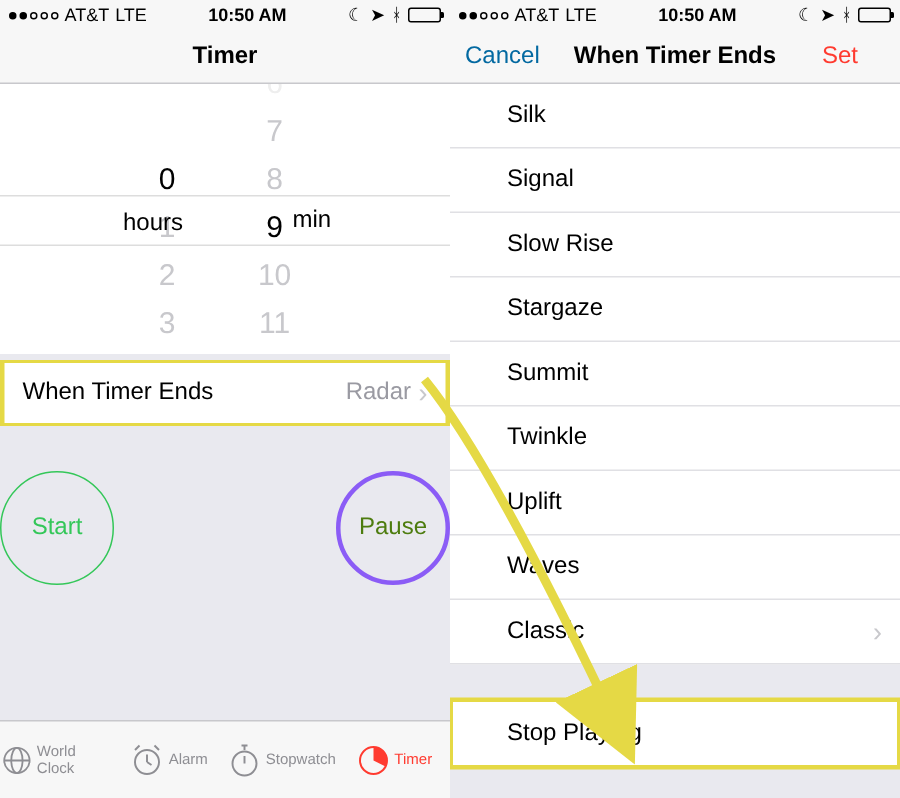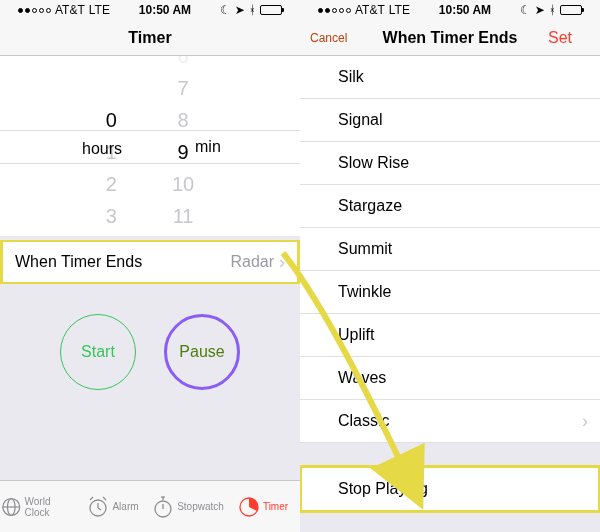--- a/index.html
+++ b/index.html
@@ -1,42 +1,42 @@
 <!DOCTYPE html>
 <html><head>
 <meta charset="utf-8">
 <style>
 *{margin:0;padding:0;box-sizing:border-box;font-family:-apple-system,Helvetica,Arial,sans-serif;-webkit-font-smoothing:antialiased}
 body{width:600px;height:532px;display:flex;background:#fff}
 .screen{width:300px;height:532px;position:relative;overflow:hidden;background:#fff}
 .screen-left{background:#e9e9ef}
-.status-bar{height:20px;display:flex;justify-content:space-between;align-items:center;padding:0 18px;font-size:12px;background:#f7f7f7;font-weight:500}
+.status-bar{height:20px;display:flex;justify-content:space-between;align-items:center;padding:0 6px;font-size:12px;background:#f7f7f7;font-weight:500}
 .status-left,.status-right{display:flex;align-items:center;gap:4px}
 .dots{display:flex;gap:2px}
 .dot{width:5px;height:5px;border-radius:50%;border:1px solid #000}
 .dot.filled{background:#000}
 .battery{width:22px;height:10px;border:1px solid #000;border-radius:2px;position:relative}
 .battery::after{content:"";position:absolute;right:-3px;top:2px;width:2px;height:4px;background:#000;border-radius:0 1px 1px 0}
 .battery-fill{height:100%;width:100%;background:#000;border-radius:1px}
 .nav-bar{height:36px;display:flex;align-items:center;justify-content:center;position:relative;background:#f7f7f7;border-bottom:1px solid #c8c8cc}
 .nav-title{font-size:16px;font-weight:600}
-.nav-cancel{position:absolute;left:10px;color:#c2410c;font-size:12px}
+.nav-cancel{position:absolute;left:10px;color:#0369a1;font-size:16px}
 .nav-set{position:absolute;right:28px;color:#ff3b30;font-size:16px;font-weight:400}
 .picker-area{background:#fff;height:180px;position:relative;overflow:hidden}
 .picker-cols{display:flex;justify-content:center;gap:55px;position:relative;top:-16px}
 .picker-col{text-align:center;font-size:20px;line-height:32px}
 .picker-label{font-size:16px;color:#000;position:absolute}
 .picker-faded{color:#c8c8cc}
 .picker-current{color:#000;font-weight:400}
 .picker-lines{position:absolute;left:0;right:0;top:74px;height:34px;border-top:1px solid #ddd;border-bottom:1px solid #ddd}
 .row-setting{height:44px;background:#fff;display:flex;align-items:center;justify-content:space-between;padding:0 12px;border-top:1px solid #d6d6da;border-bottom:1px solid #d6d6da;border-left:3px solid #e5d945;border-right:3px solid #e5d945;margin:4px 0;outline:2px solid #e5d945;outline-offset:-2px}
 .row-label{font-size:16px;color:#000}
 .row-value{color:#9a9aa2;font-size:16px;display:flex;align-items:center;gap:5px}
 .chev{color:#c8c8cc;font-size:18px}
-.controls{display:flex;justify-content:center;gap:28px;margin-top:30px}
+.controls{display:flex;justify-content:space-between;gap:28px;margin-top:30px}
 .round-btn{width:76px;height:76px;border-radius:50%;display:flex;align-items:center;justify-content:center;font-size:16px;background:transparent}
 .start-btn{border:1px solid #34c759;color:#34c759}
 .pause-btn{border:3px solid #8b5cf6;color:#4d7c0f}
 .tab-bar{position:absolute;bottom:0;left:0;right:0;height:52px;background:#f7f7f7;border-top:1px solid #c8c8cc;display:flex}
 .tab{flex:1;display:flex;flex-direction:row;align-items:center;justify-content:center;gap:2px;color:#8e8e93;font-size:10px}
 .tab.active{color:#ff3b30}
 .sound-list{background:#fff}
 .sound-item{height:43px;display:flex;align-items:center;padding-left:38px;border-bottom:1px solid #e0e0e4;font-size:16px;color:#000;position:relative}
 .sound-item .chev{position:absolute;right:12px}
 .stop-section{margin-top:23px;background:#fff}

